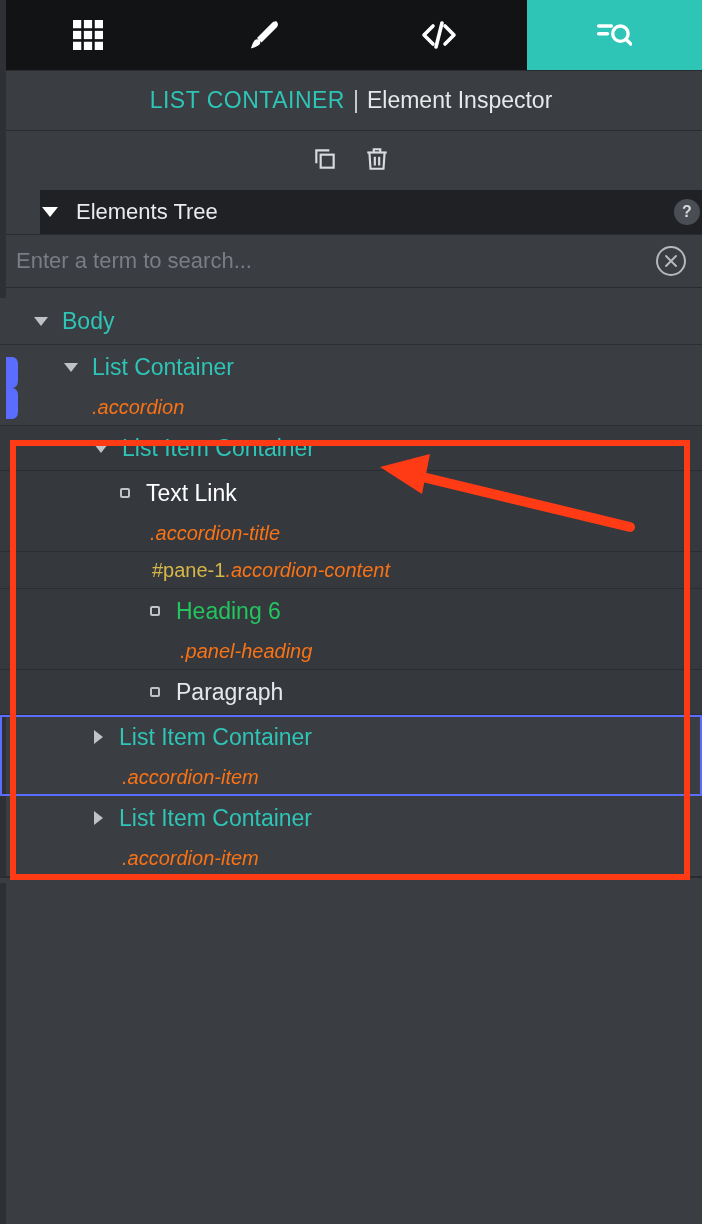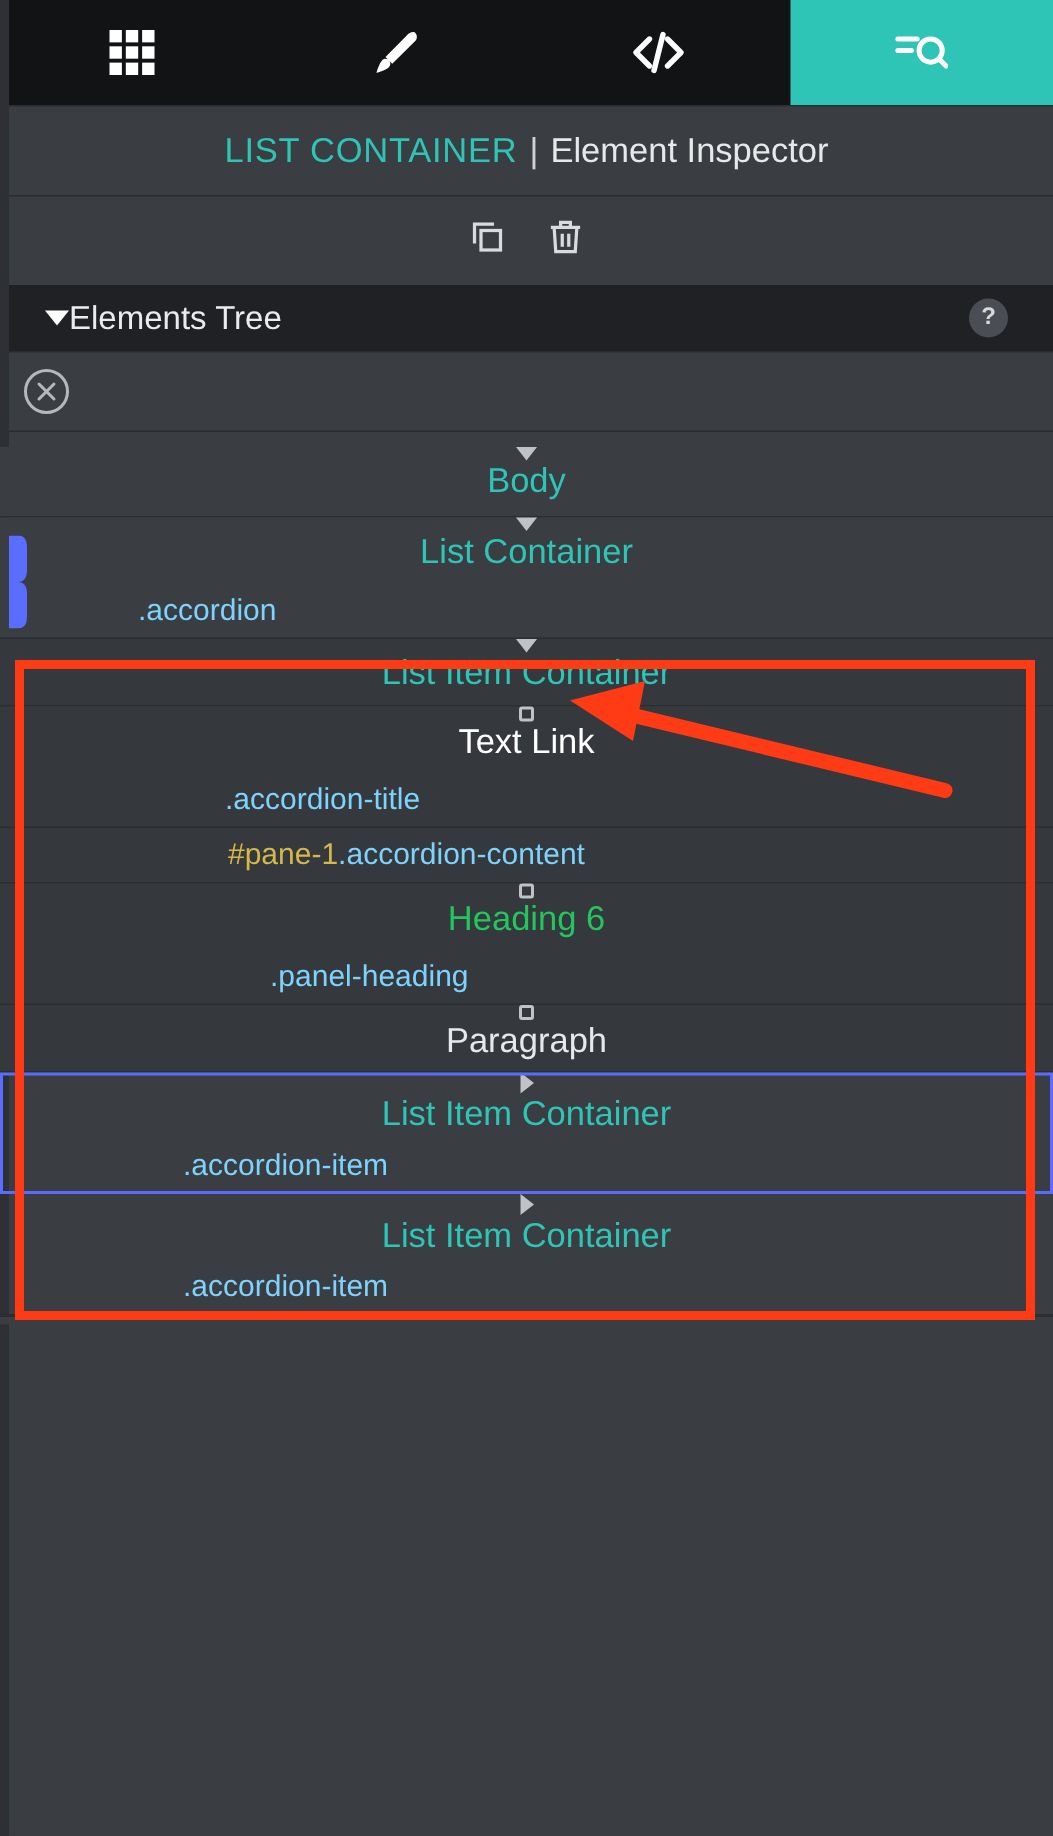--- a/index.html
+++ b/index.html
@@ -19,47 +19,47 @@
   .breadcrumb-row { height: 60px; display: flex; align-items: center; justify-content: center; background: #3a3d42; border-top: 1px solid #2a2c30; }
   .bc-name { color: #2ec4b6; font-size: 23px; font-weight: 500; letter-spacing: 0.5px; }
   .bc-sep { color: #cfd3d8; font-size: 23px; margin: 0 8px; }
   .bc-label { color: #e6e8ea; font-size: 23px; }
 
   
   .actions-row { height: 60px; display: flex; align-items: center; justify-content: center; gap: 26px; background: #3a3d42; border-top: 1px solid #2a2c30; }
   .actions-row svg { width: 26px; height: 26px; color: #d9dbdd; }
 
   
-  .section-head { height: 44px; background: #1f2125; display: flex; align-items: center; padding: 0 30px; color: #e9ebed; font-size: 22px; }
+  .section-head { height: 44px; background: #1f2125; display: flex; align-items: center; padding: 0 2px; gap: 18px; color: #e9ebed; font-size: 22px; margin-left: 40px; }
   .section-head .disclosure { width: 0; height: 0; border-left: 8px solid transparent; border-right: 8px solid transparent; border-top: 10px solid #fff; }
   .help-badge { margin-left: auto; width: 26px; height: 26px; border-radius: 50%; background: #4a4d53; color: #d7d9db; display: flex; align-items: center; justify-content: center; font-size: 16px; font-weight: 600; }
 
   
   .search-row { height: 54px; display: flex; align-items: center; padding: 0 16px 0 16px; background: #3a3d42; border-top: 1px solid #2a2c30; border-bottom: 1px solid #2a2c30; }
   .search-input { flex: 1; background: transparent; border: none; outline: none; color: #c9cbce; font-size: 22px; }
   .search-input::placeholder { color: #7a7e84; }
   .clear-btn { width: 30px; height: 30px; border-radius: 50%; border: 2px solid #b5b8bc; display: flex; align-items: center; justify-content: center; color: #b5b8bc; }
   .clear-btn svg { width: 14px; height: 14px; }
 
   
   .tree { padding-top: 10px; padding-bottom: 6px; position: relative; }
 
   .row { position: relative; display: flex; flex-direction: column; justify-content: center; border-bottom: 1px solid #2b2d31; }
-  .row .line1 { display: flex; align-items: center; height: 44px; flex-direction: column; }
+  .row .line1 { display: flex; align-items: center; height: 44px; }
   .row .line2 { display: flex; align-items: center; height: 36px; font-size: 20px; }
   .row.single .line1 { height: 46px; }
 
   .indent-gap { display: inline-block; }
   .disclosure-tri { width: 0; height: 0; }
   .tri-down { border-left: 7px solid transparent; border-right: 7px solid transparent; border-top: 9px solid #bfc2c6; }
   .tri-right { border-top: 7px solid transparent; border-bottom: 7px solid transparent; border-left: 9px solid #bfc2c6; }
   .bullet { width: 10px; height: 10px; border: 2px solid #bfc2c6; border-radius: 2px; background: transparent; }
 
   .el-name { color: #2ec4b6; font-size: 23px; font-weight: 500; }
-  .cls-name { color: #7dd3fc; }
+  .cls-name { color: #f97316; font-style: italic; }
   .id-name { color: #d6b84a; }
 
   
   .row.body-row { background: #3a3d42; border-bottom: 1px solid #2b2d31; }
 
   
   .row.lc-row { background: #3a3d42; }
   .blue-notch { position: absolute; left: 6px; top: 357px; width: 12px; height: 62px; }
   .blue-notch svg { width: 12px; height: 62px; display:block; }
 
@@ -149,20 +149,21 @@
     </span>
   </div>
 
   <div class="section-head">
     <span class="disclosure"></span>
     <span>Elements Tree</span>
     <span class="help-badge">?</span>
   </div>
 
   <div class="search-row">
+    <input class="search-input" placeholder="Enter a term to search..." style="">
     <span class="clear-btn">
       <svg viewBox="0 0 14 14" stroke="#b5b8bc" stroke-width="2" stroke-linecap="round">
           <line x1="2" y1="2" x2="12" y2="12"></line>
           <line x1="12" y1="2" x2="2" y2="12"></line>
         </svg>
     </span>
   </div>
 
   <div class="tree">
 

